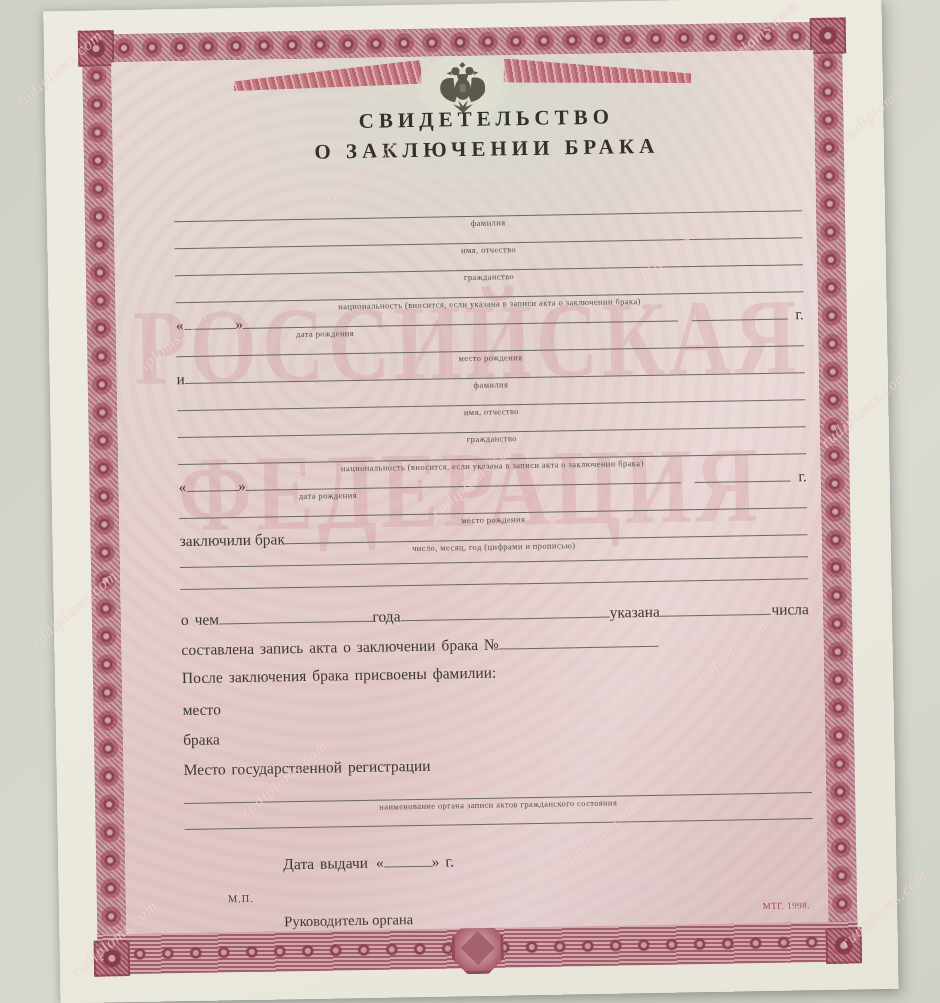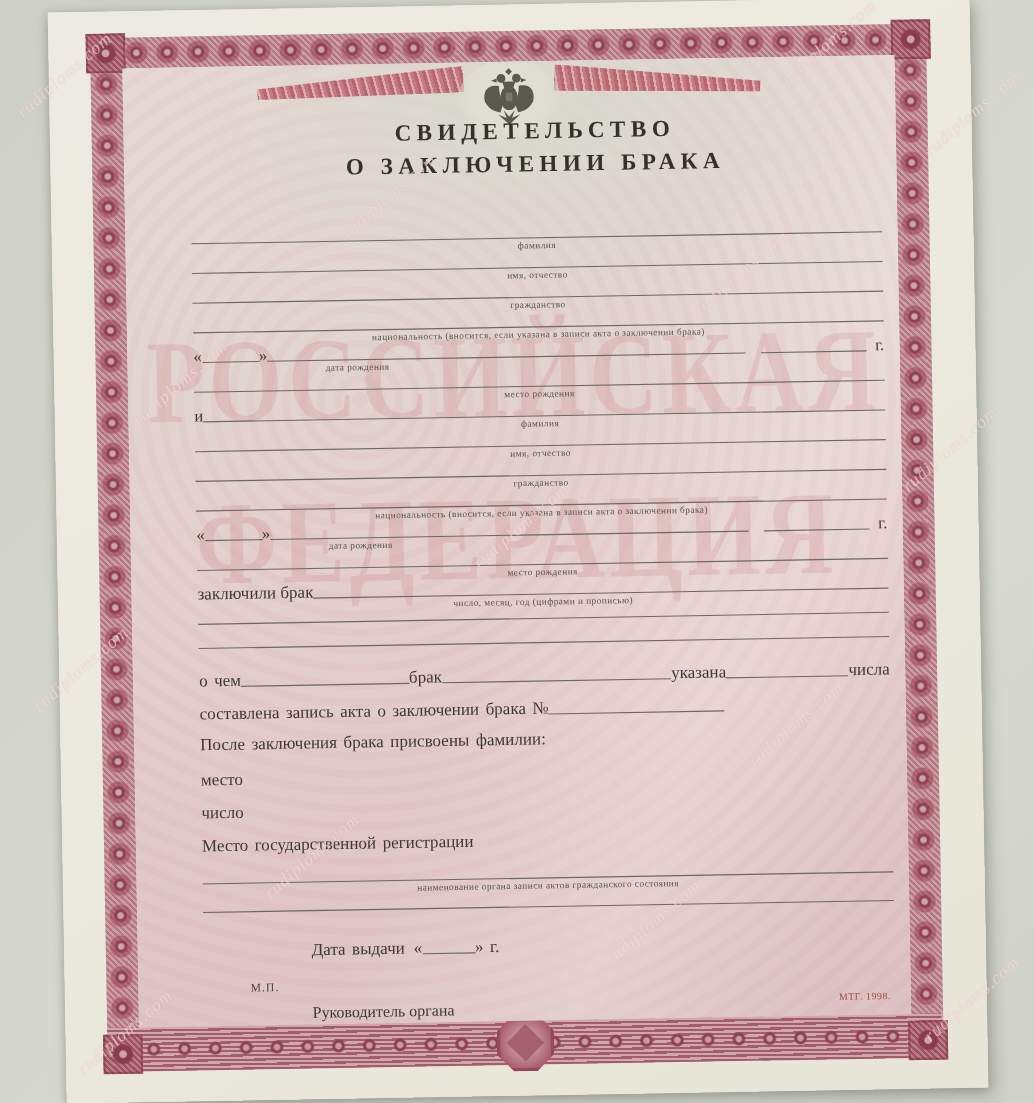--- a/index.html
+++ b/index.html
@@ -251,37 +251,37 @@
           <div class="frow" style="height:22px;">
             <div class="fline"></div>
           </div>
           <div class="frow" style="height:22px;">
             <div class="fline"></div>
           </div>
 
           <div class="bigrow" style="margin-top:4px;">
             <span class="pre">о чем</span>
             <span class="seg" style="flex:1.1;"></span>
-            <span class="pre">брак</span>
+            <span class="pre">года</span>
             <span class="seg" style="flex:1.5;"></span>
             <span class="pre">указана</span>
             <span class="seg" style="flex:.8;"></span>
             <span class="pre">числа</span>
           </div>
           <div class="bigrow">
             <span class="pre">составлена запись акта о заключении брака №</span>
             <span class="seg" style="width:160px;"></span>
           </div>
           <div class="plain">После заключения брака присвоены фамилии:</div>
           <div class="bigrow">
             <span class="pre">место</span>
             <span class="seg grow"></span>
           </div>
           <div class="bigrow">
-            <span class="pre">число</span>
+            <span class="pre">брака</span>
             <span class="seg grow"></span>
           </div>
           <div class="bigrow">
             <span class="pre">Место государственной регистрации</span>
             <span class="seg grow"></span>
           </div>
           <div class="frow" style="height:30px;">
             <div class="fline"></div>
             <div class="flabel" style="top:23px;">наименование органа записи актов гражданского состояния</div>
           </div>

